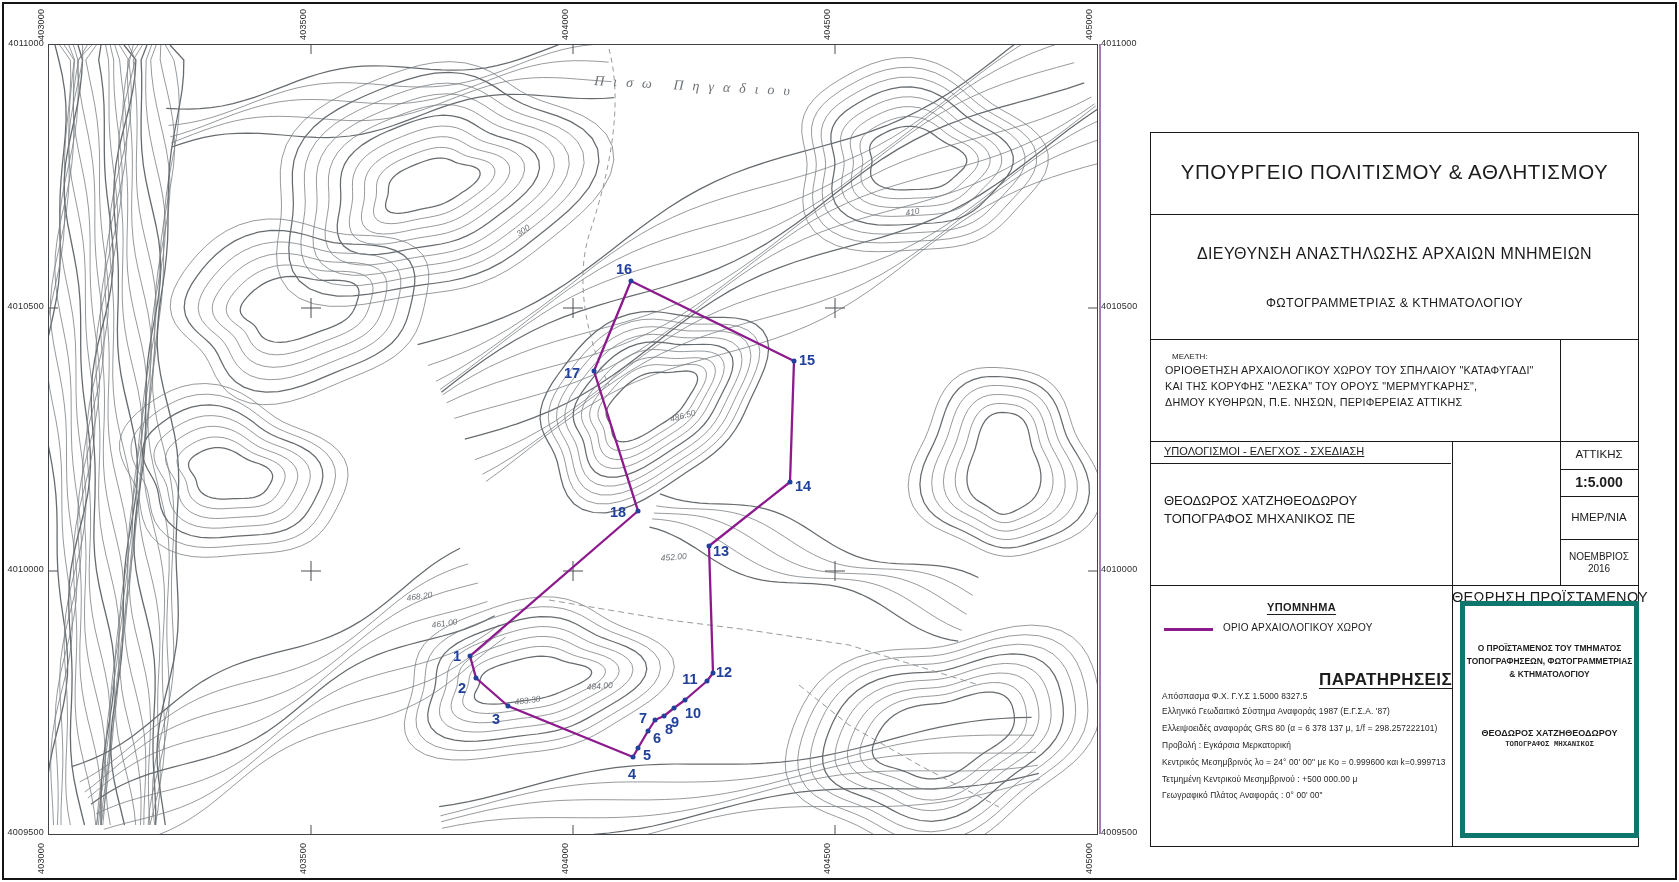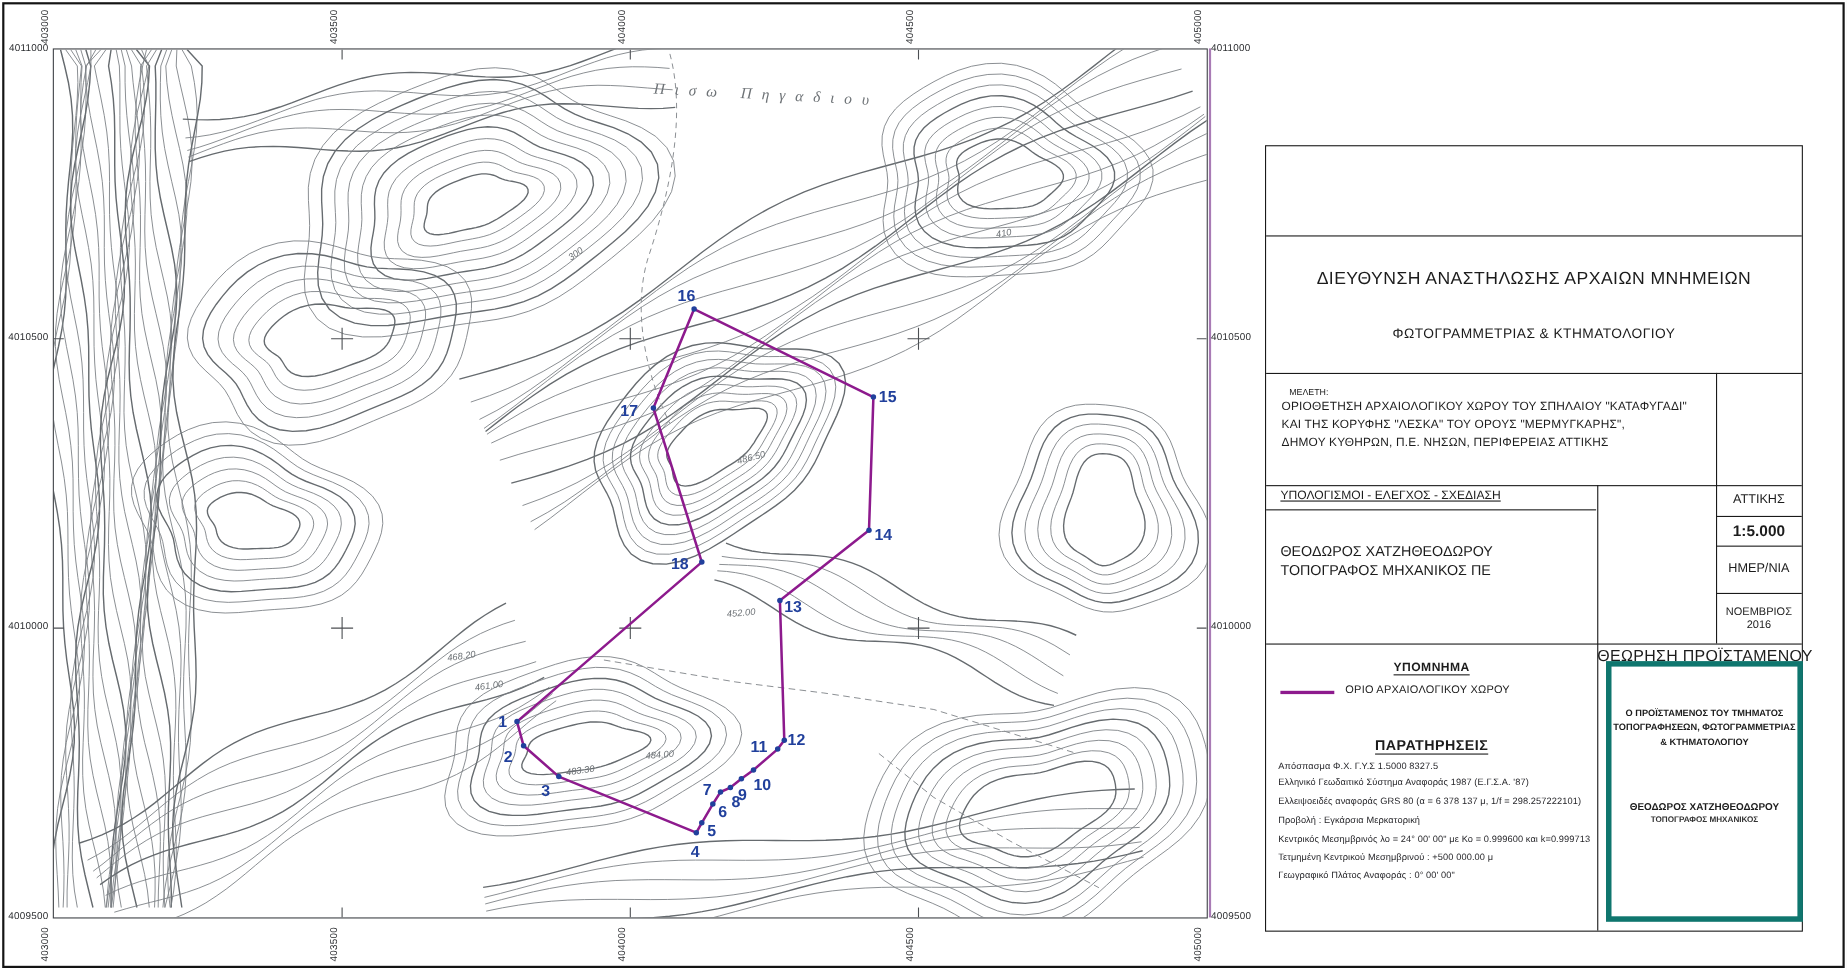--- a/index.html
+++ b/index.html
@@ -28,27 +28,27 @@
   .calc-title{left:13px;top:378px;font-size:13px;}
   .scale-label{left:409px;top:315px;width:78px;font-size:11.5px;}
   .scale-value{left:409px;top:341px;width:78px;font-size:14px;font-weight:bold;}
   .date-label{left:409px;top:378px;width:78px;font-size:11.5px;}
   .date-v1{left:409px;top:418px;width:78px;font-size:10px;}
   .date-v2{left:409px;top:430px;width:78px;font-size:10px;}
   .legend-title{left:0;top:468px;width:301px;font-size:11px;font-weight:bold;text-decoration:underline;text-underline-offset:3px;letter-spacing:.4px;}
   .legend-row{left:0;top:489px;width:301px;height:14px;}
   .legend-swatch{position:absolute;left:13px;top:6px;width:49px;height:3px;background:#8d1a8d;}
   .legend-item{position:absolute;left:72px;top:0;font-size:10px;letter-spacing:.2px;}
-  .notes-title{left:0;top:537px;width:301px;font-size:13px;font-weight:bold;text-decoration:underline;text-underline-offset:3px;letter-spacing:.4px;}
+  .notes-title{left:0;top:537px;width:301px;font-size:17px;font-weight:bold;text-decoration:underline;text-underline-offset:3px;letter-spacing:.4px;text-align:right;}
   .note{left:11px;font-size:8.4px;font-weight:normal;color:#26262a;letter-spacing:.1px;}
   .appr-header{left:301px;top:456px;width:186px;font-size:14.5px;letter-spacing:.3px;}
   .appr-box{position:absolute;left:309px;top:468px;width:169px;height:227px;border:5px solid #0f766e;}
   .appr-role{position:absolute;left:0;top:36px;width:100%;font-size:8.4px;font-weight:600;line-height:13px;text-align:center;}
   .appr-name{position:absolute;left:0;top:122px;width:100%;font-size:9px;font-weight:bold;text-align:center;}
-  .appr-nt{position:absolute;left:0;top:134px;width:100%;font-size:7.4px;font-weight:600;text-align:center;color:#333;}
+  .appr-nt{position:absolute;left:0;top:134px;width:100%;font-size:7.4px;font-weight:600;text-align:center;color:#333;font-family:Liberation Mono, monospace;}
 </style>
 </head>
 <body>
 
 <div class="sheet">
   <div class="outer-border"></div>
 
   <div class="map-frame">
     <svg id="map-svg" viewBox="0 0 1048 789" preserveAspectRatio="none">
         <path d="M6.0 0L9.8 15L13.2 30L15.6 45L16.9 60L17.1 75L16.3 90L14.9 105L13.3 120L12.0 135L11.1 150L10.8 165L10.9 180L11.2 195L11.2 210L10.7 225L9.4 240L7.2 255L4.2 270L0.8 285L-2.6 300L-5.4 315L-7.3 330L-7.9 345L-7.2 360L-5.4 375L-2.8 390L0.2 405L3.0 420L5.3 435L6.9 450L7.8 465L8.1 480L8.1 495L8.2 510L8.8 525L10.0 540L11.7 555L13.9 570L16.1 585L17.8 600L18.7 615L18.5 630L17.0 645L14.4 660L11.0 675L7.2 690L3.5 705L0.5 720L-1.6 735L-2.7 750L-2.8 765L-2.2 780" fill="none" stroke="#666b6f" stroke-width="1.3"></path>
@@ -268,20 +268,21 @@
     <div class="hline" style="left:0;top:206px;width:100%"></div>
     <div class="hline" style="left:0;top:308px;width:100%"></div>
     <div class="hline" style="left:0;top:330px;width:300px"></div>
     <div class="hline" style="left:409px;top:336px;width:78px"></div>
     <div class="hline" style="left:409px;top:363px;width:78px"></div>
     <div class="hline" style="left:409px;top:406px;width:78px"></div>
     <div class="hline" style="left:0;top:452px;width:100%"></div>
     <div class="vline" style="left:301px;top:308px;height:405px"></div>
     <div class="vline" style="left:409px;top:206px;height:246px"></div>
 
+    <div class="tcell ctr ministry">ΥΠΟΥΡΓΕΙΟ ΠΟΛΙΤΙΣΜΟΥ &amp; ΑΘΛΗΤΙΣΜΟΥ</div>
     <div class="tcell ctr directorate">ΔΙΕΥΘΥΝΣΗ  ΑΝΑΣΤΗΛΩΣΗΣ ΑΡΧΑΙΩΝ ΜΝΗΜΕΙΩΝ</div>
     <div class="tcell ctr dept2">ΦΩΤΟΓΡΑΜΜΕΤΡΙΑΣ &amp; ΚΤΗΜΑΤΟΛΟΓΙΟΥ</div>
 
     <div class="tcell study-label">ΜΕΛΕΤΗ:</div>
     <div class="tcell study-line" style="top:231px">ΟΡΙΟΘΕΤΗΣΗ ΑΡΧΑΙΟΛΟΓΙΚΟΥ ΧΩΡΟΥ ΤΟΥ ΣΠΗΛΑΙΟΥ "ΚΑΤΑΦΥΓΑΔΙ"</div>
     <div class="tcell study-line" style="top:247px">ΚΑΙ ΤΗΣ ΚΟΡΥΦΗΣ "ΛΕΣΚΑ" ΤΟΥ ΟΡΟΥΣ "ΜΕΡΜΥΓΚΑΡΗΣ",</div>
     <div class="tcell study-line" style="top:263px">ΔΗΜΟΥ ΚΥΘΗΡΩΝ, Π.Ε. ΝΗΣΩΝ, ΠΕΡΙΦΕΡΕΙΑΣ ΑΤΤΙΚΗΣ</div>
 
     <div class="tcell calc-header">ΥΠΟΛΟΓΙΣΜΟΙ - ΕΛΕΓΧΟΣ - ΣΧΕΔΙΑΣΗ</div>
     <div class="tcell calc-name">ΘΕΟΔΩΡΟΣ ΧΑΤΖΗΘΕΟΔΩΡΟΥ</div>

